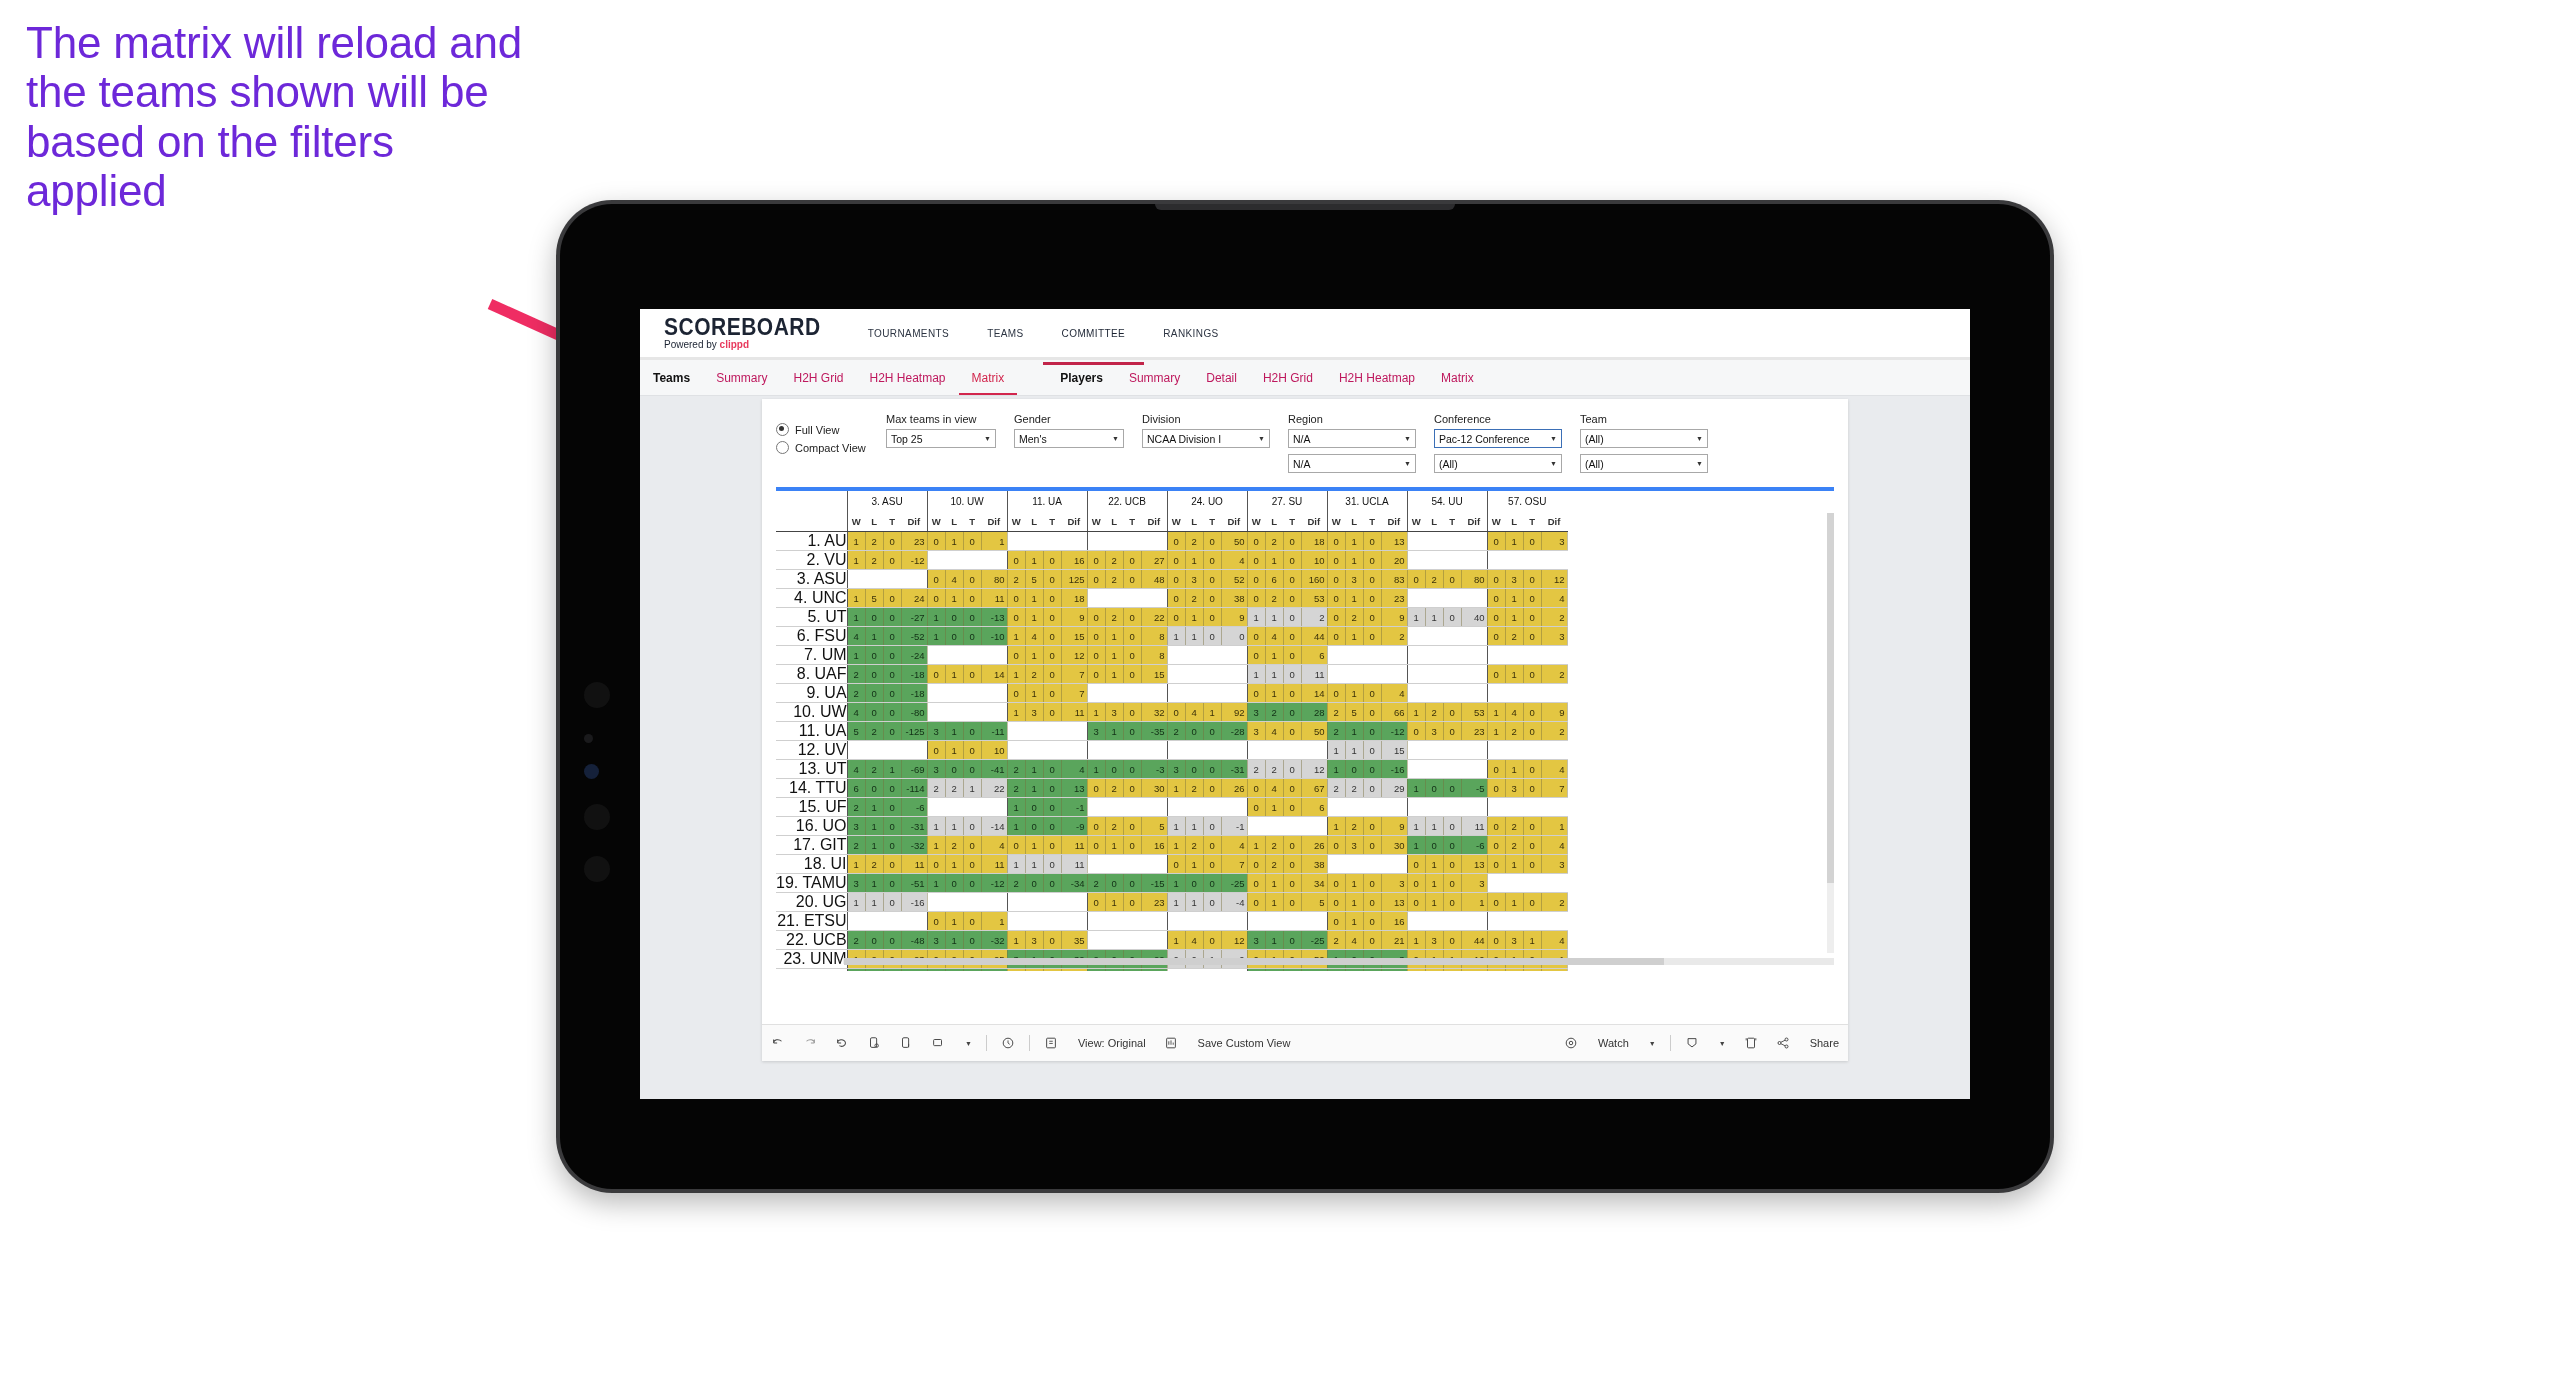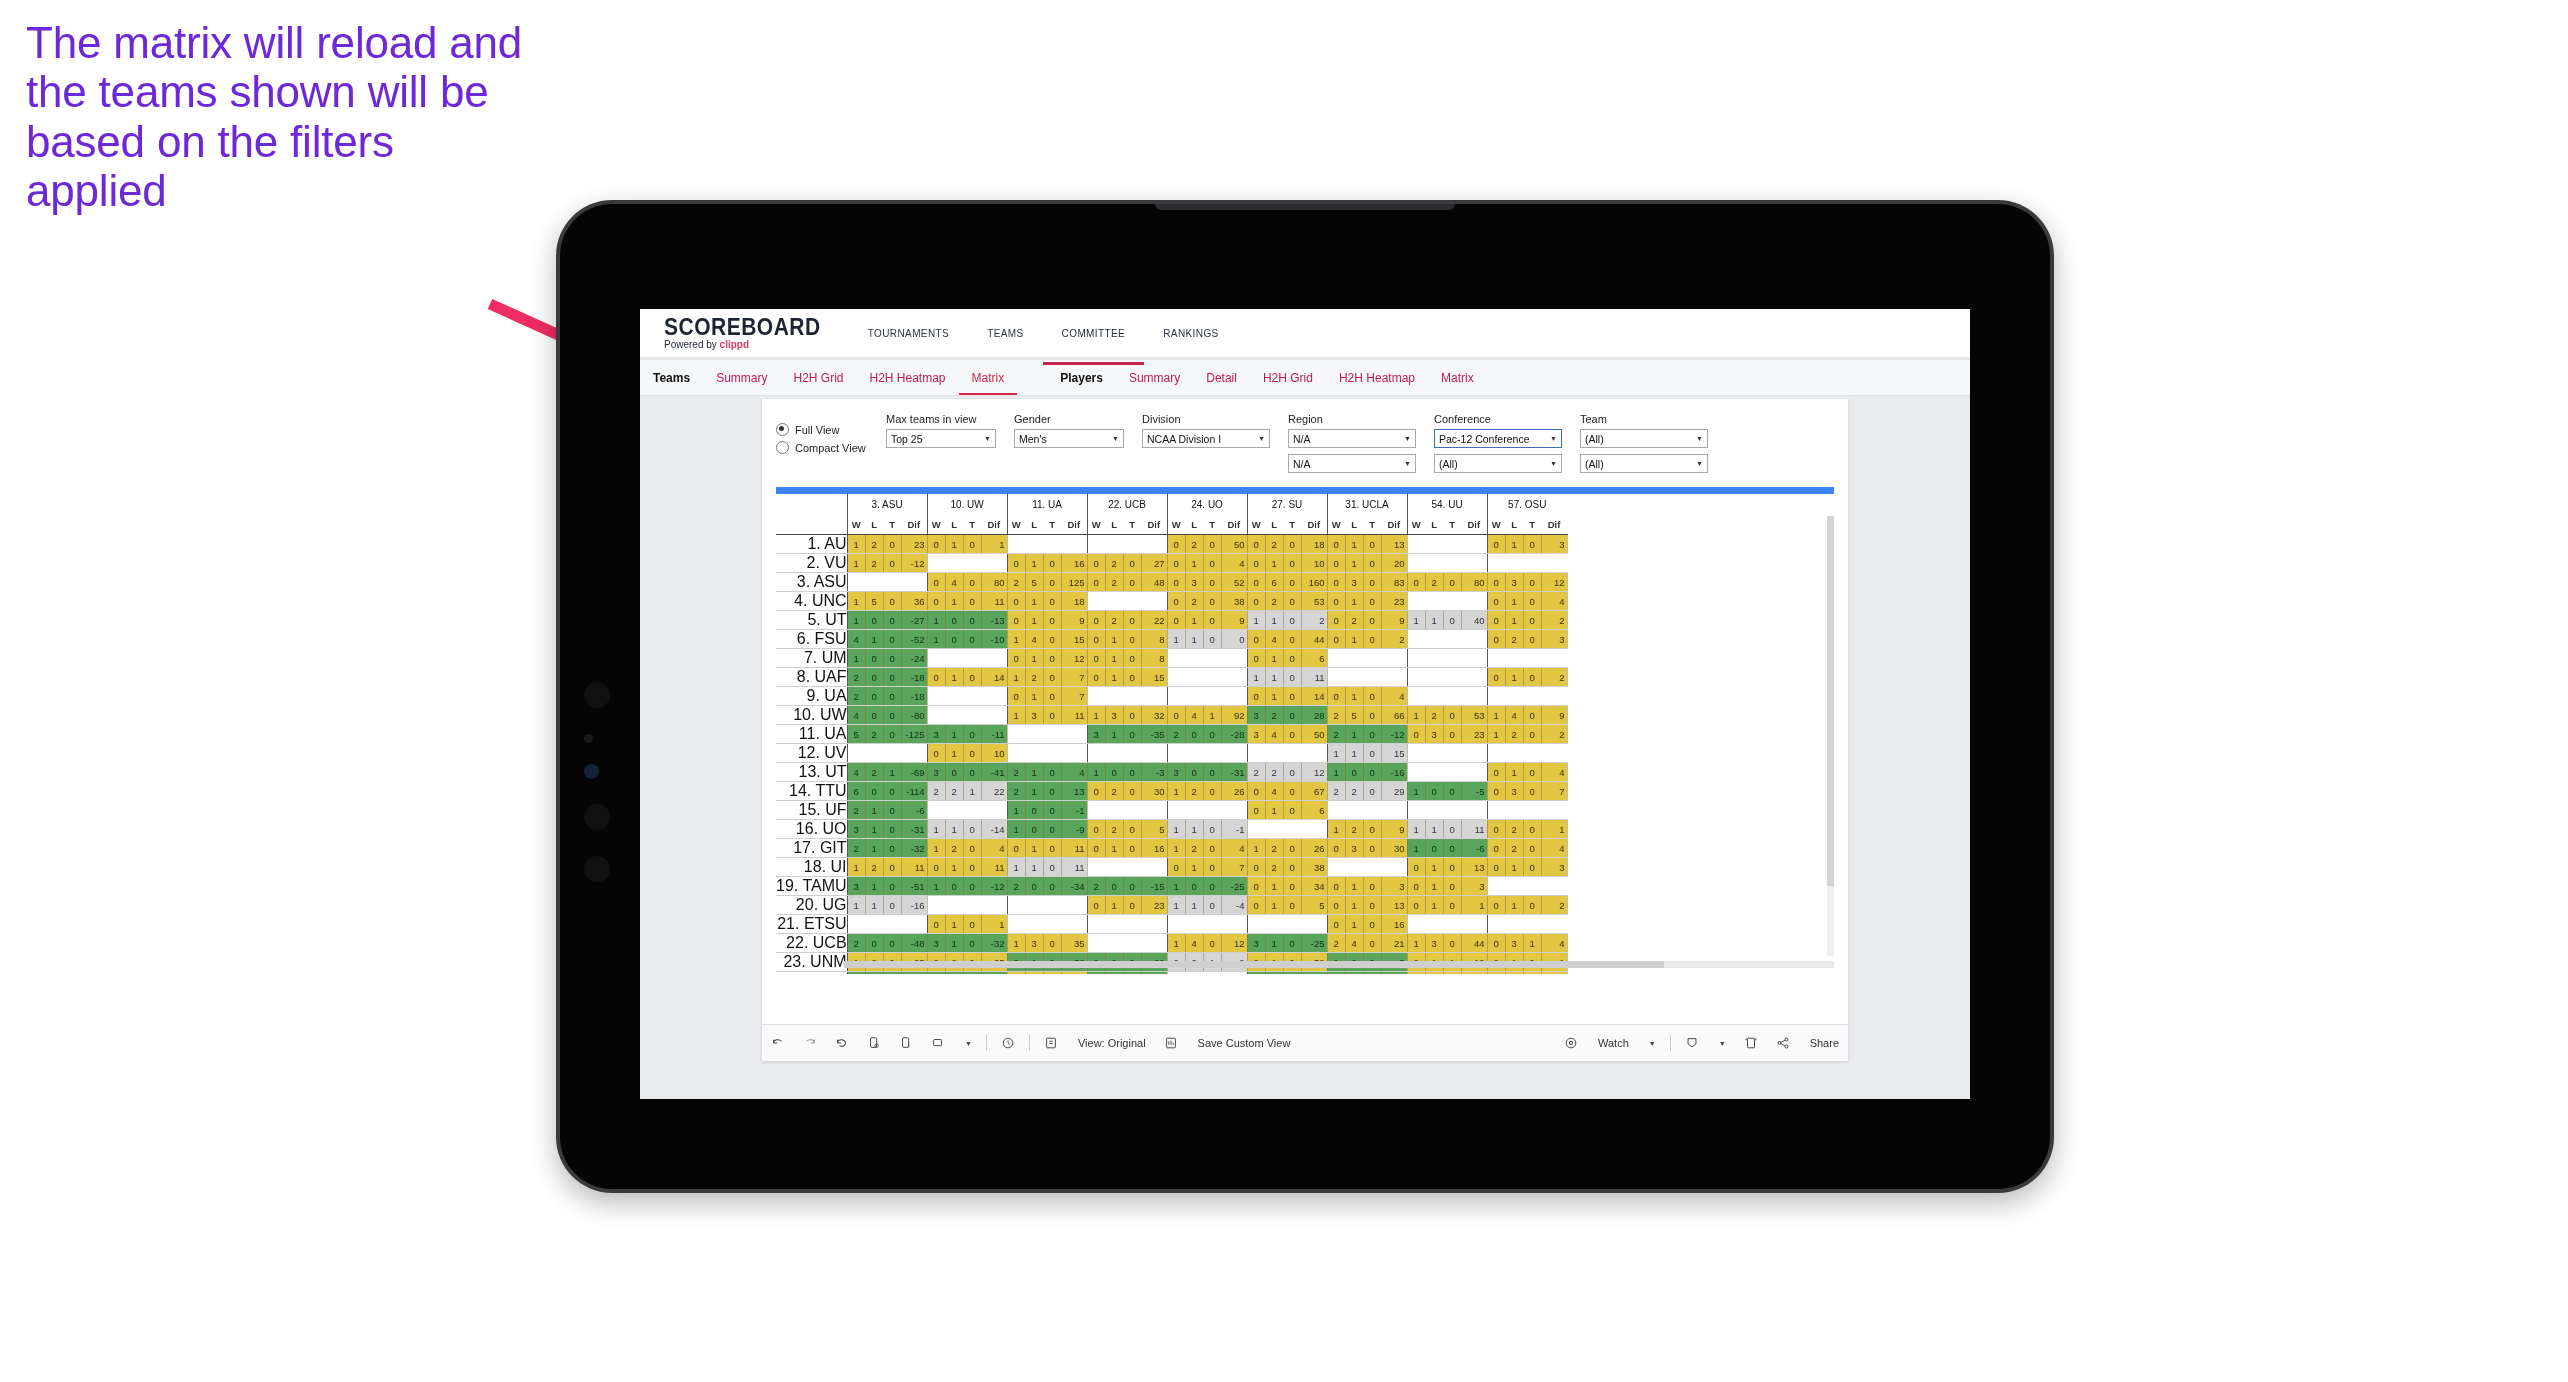--- a/index.html
+++ b/index.html
@@ -84,21 +84,21 @@
   .flabel{font-size:11px;color:#222;margin-bottom:4px;}
   .fsel{width:110px;height:19px;border:1px solid #a8a8a8;background:#fff;
     display:flex;align-items:center;font-size:10.5px;color:#111;
     padding:0 4px;box-sizing:border-box;justify-content:space-between;margin-bottom:6px;}
   .fsel.wide{width:128px;}
   .fsel.focus{border:1.5px solid #3b6fb6;}
   .fsel .cv{white-space:nowrap;overflow:hidden;}
   .fsel .ar{font-size:7px;color:#333;margin-left:3px;}
 
   
-  #matrixwrap{position:relative;margin:0 14px;border-top:7px solid #3b82f6;overflow:hidden;height:480px;}
+  #matrixwrap{position:relative;margin:0 14px;border-top:4px solid #3b82f6;overflow:hidden;height:480px;}
   table.mx{border-collapse:collapse;table-layout:fixed;font-size:9.5px;color:#222;}
   table.mx td,table.mx th{padding:0;margin:0;}
   .rowlab{width:68px;text-align:right;padding-right:5px;font-size:16px;color:#111;
     white-space:nowrap;background:#fff;border-bottom:1px solid #cfcfcf;height:18px;}
   .teamhdr{text-align:center;font-size:10px;color:#111;font-weight:normal;height:21px;
     border-left:1.4px solid #555;}
   .subhdr{text-align:center;font-size:9.5px;color:#333;height:19px;width:17px;
     border-bottom:1.6px solid #444;}
   .subhdr.b{border-left:1.4px solid #555;}
   .cell{width:17px;height:18px;text-align:center;border-bottom:1px solid #cfcfcf;
@@ -426,21 +426,21 @@
                   <td class="cell b y">0</td>
                   <td class="cell y">3</td>
                   <td class="cell y">0</td>
                   <td class="cell dif y">12</td>
                 </tr>
                 <tr>
                   <td class="rowlab">4. UNC</td>
                   <td class="cell b y">1</td>
                   <td class="cell y">5</td>
                   <td class="cell y">0</td>
-                  <td class="cell dif y">36</td>
+                  <td class="cell dif y">24</td>
                   <td class="cell b y">0</td>
                   <td class="cell y">1</td>
                   <td class="cell y">0</td>
                   <td class="cell dif y">11</td>
                   <td class="cell b y">0</td>
                   <td class="cell y">1</td>
                   <td class="cell y">0</td>
                   <td class="cell dif y">18</td>
                   <td class="cell b e"></td>
                   <td class="cell e"></td>

